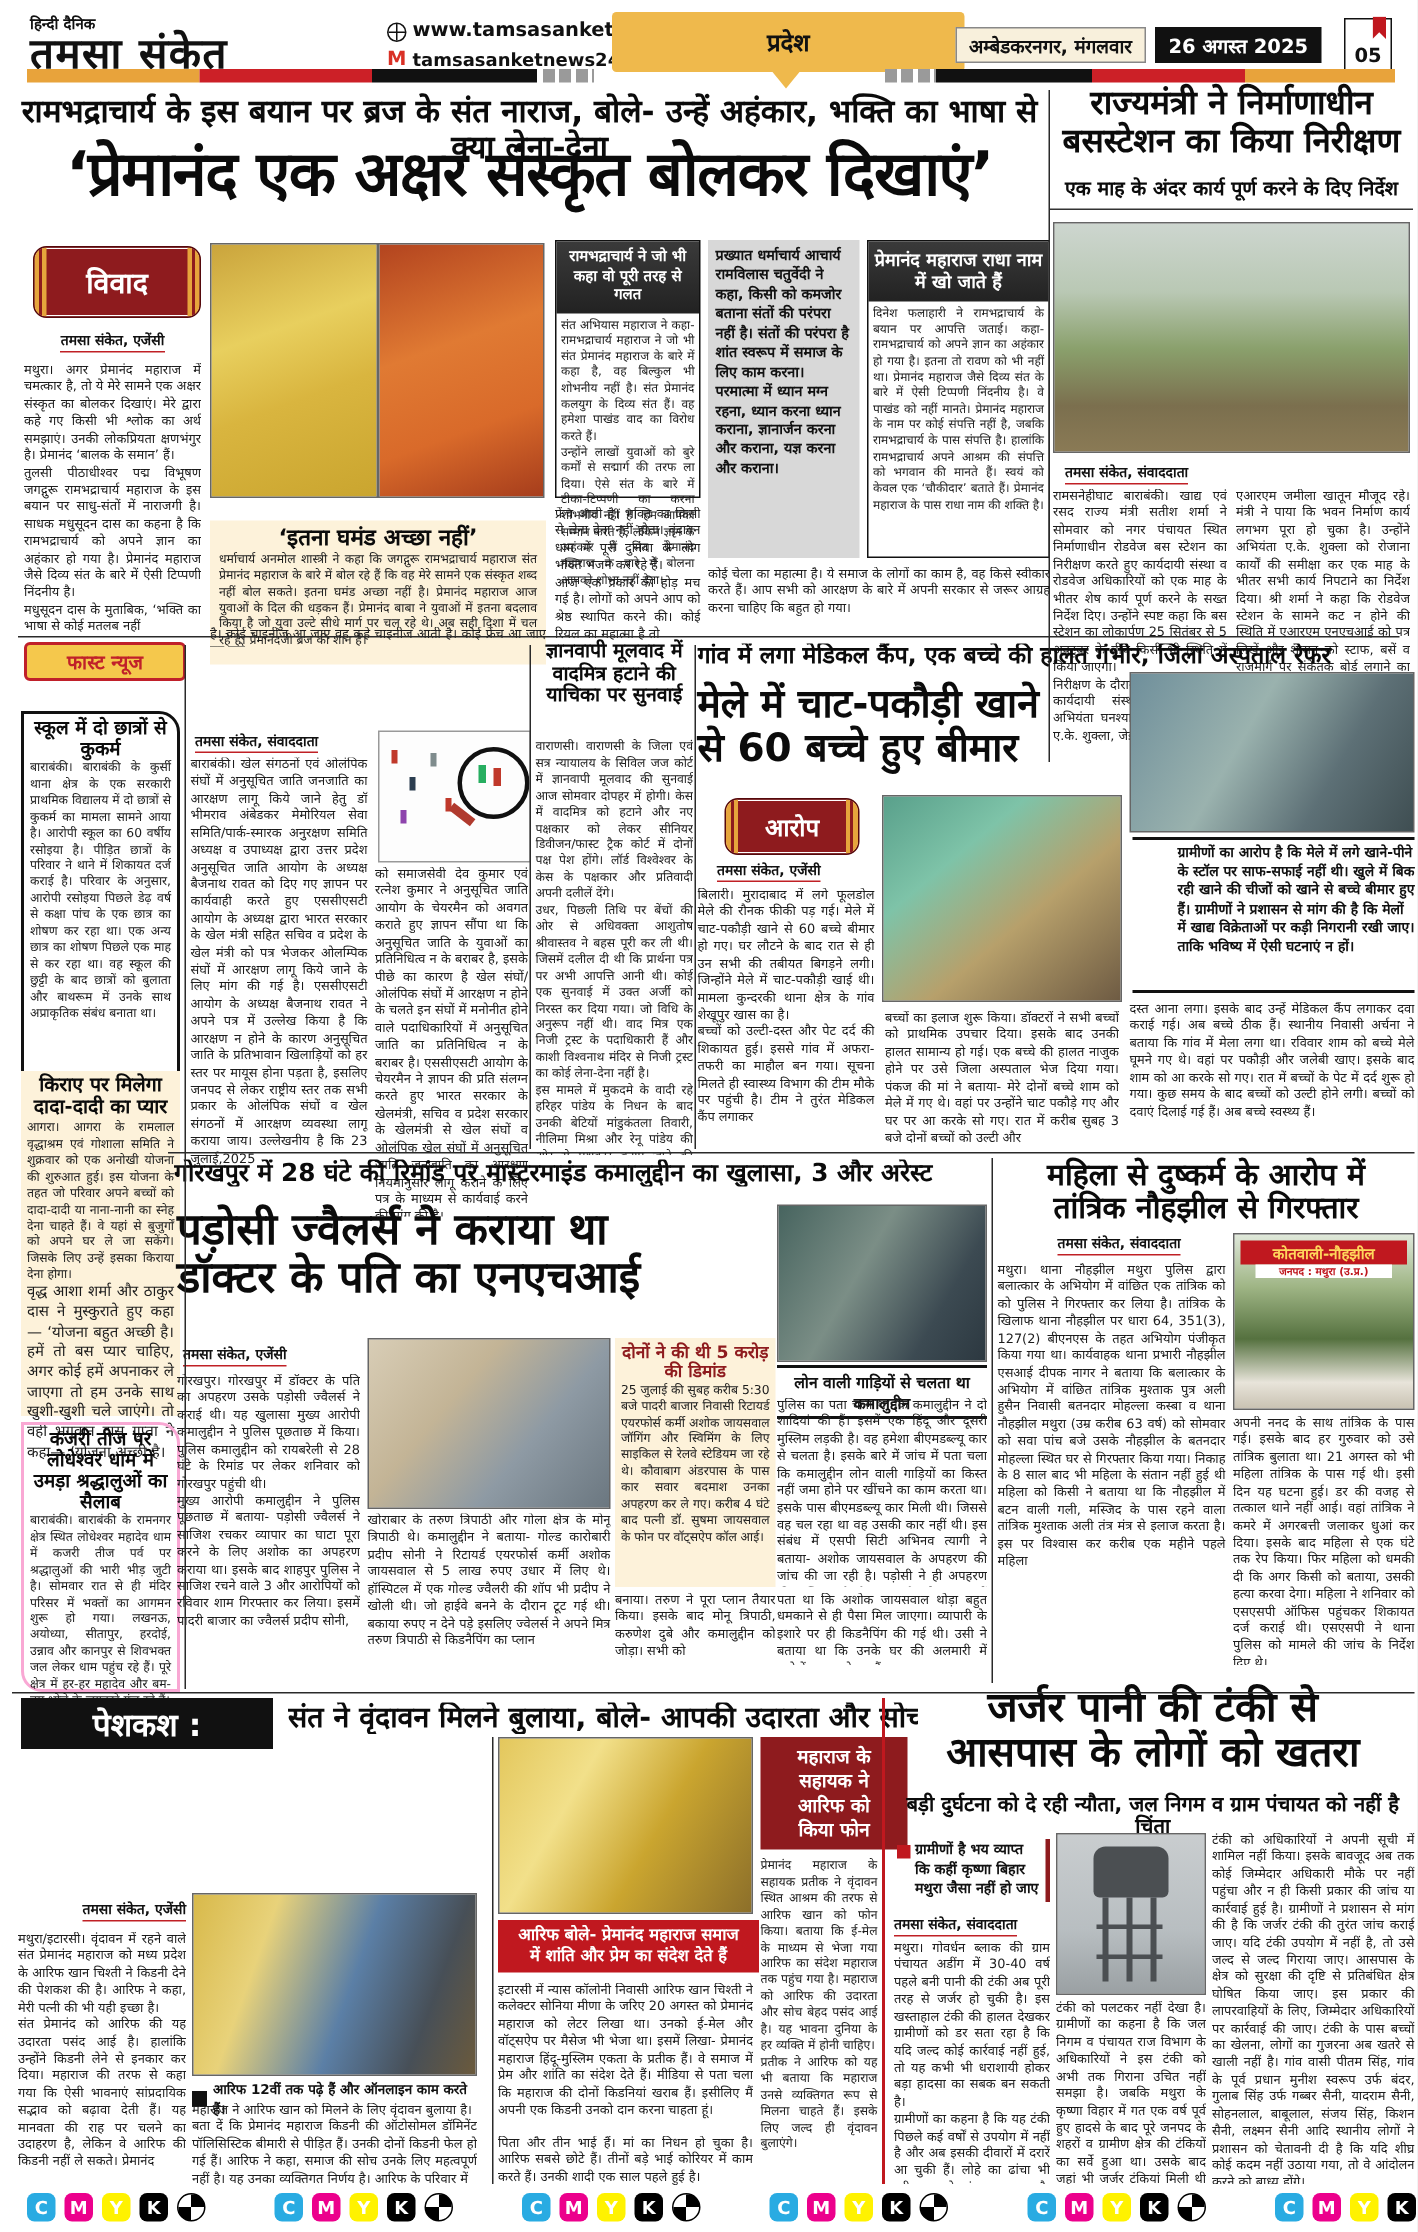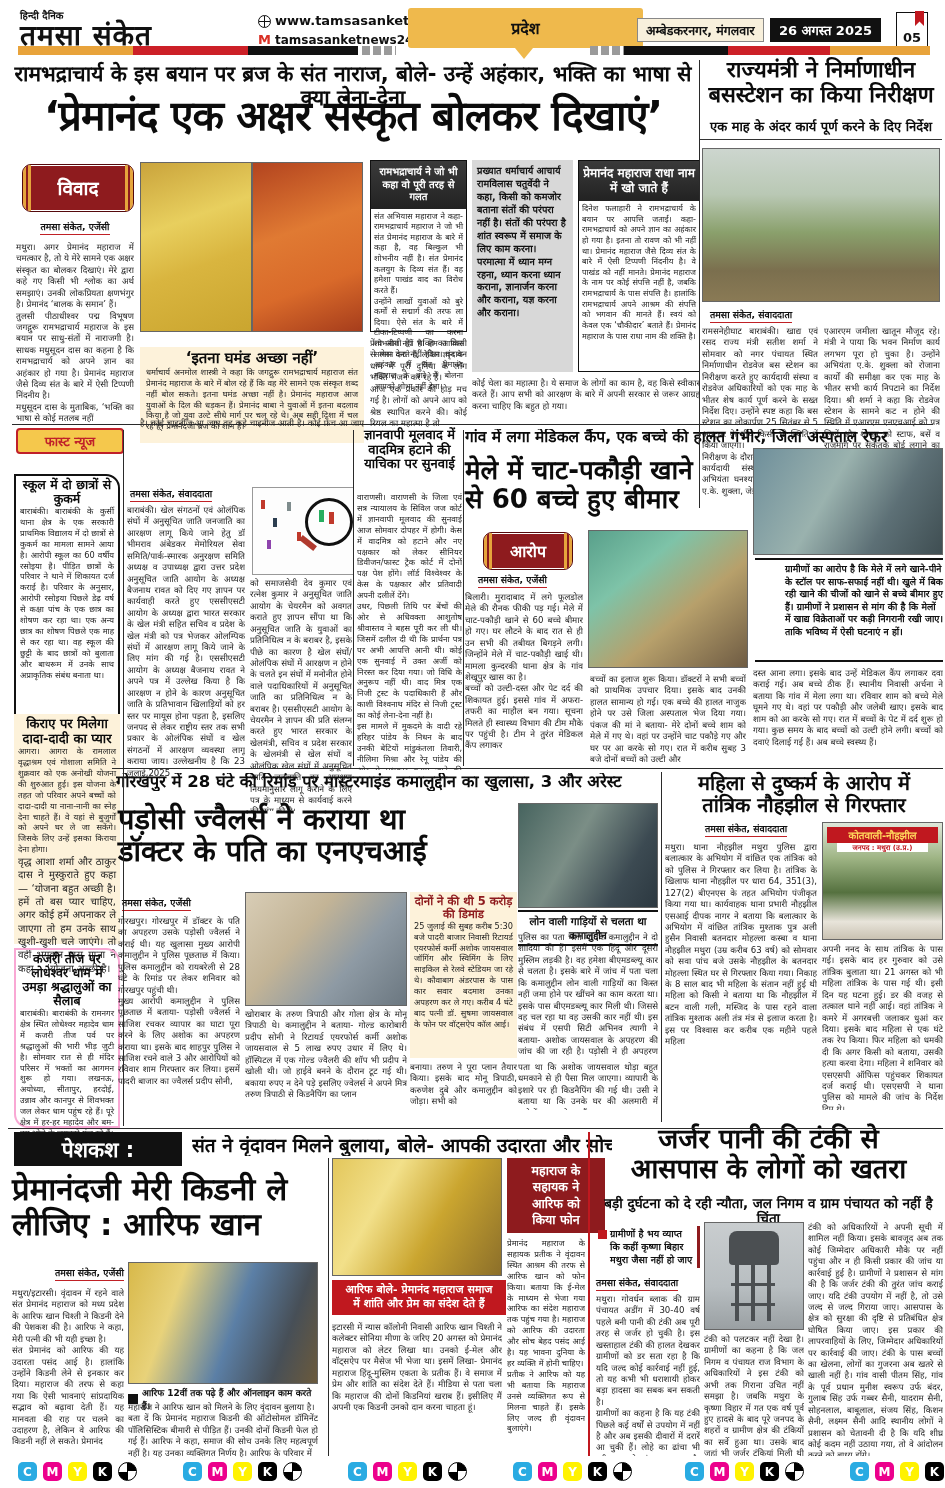--- a/index.html
+++ b/index.html
@@ -222,39 +222,38 @@
   <div class="photo" style="left:822px;top:822px;width:121px;height:118px;background:linear-gradient(#dfe8da 0%,#9fb585 30%,#55713f 60%,#e8e4da 85%,#c9c2b2 100%);">
     <div style="position:absolute;left:4px;top:4px;right:4px;background:#c0181f;color:#ffd65c;font-weight:700;font-size:10px;text-align:center;padding:1px 0;">कोतवाली-नौहझील</div>
     <div style="position:absolute;left:14px;top:20px;right:14px;background:#fff;color:#c0181f;font-weight:700;font-size:7px;text-align:center;">जनपद : मथुरा (उ.प्र.)</div>
   </div>
   <div class="abs bt" style="left:665px;top:842px;width:152px;height:268px;overflow:hidden;">मथुरा। थाना नौहझील मथुरा पुलिस द्वारा बलात्कार के अभियोग में वांछित एक तांत्रिक को को पुलिस ने गिरफ्तार कर लिया है। तांत्रिक के खिलाफ थाना नौहझील पर धारा 64, 351(3), 127(2) बीएनएस के तहत अभियोग पंजीकृत किया गया था। कार्यवाहक थाना प्रभारी नौहझील एसआई दीपक नागर ने बताया कि बलात्कार के अभियोग में वांछित तांत्रिक मुश्ताक पुत्र अली हुसैन निवासी बतनदार मोहल्ला कस्बा व थाना नौहझील मथुरा (उम्र करीब 63 वर्ष) को सोमवार को सवा पांच बजे उसके नौहझील के बतनदार मोहल्ला स्थित घर से गिरफ्तार किया गया। निकाह के 8 साल बाद भी महिला के संतान नहीं हुई थी महिला को किसी ने बताया था कि नौहझील में बटन वाली गली, मस्जिद के पास रहने वाला तांत्रिक मुश्ताक अली तंत्र मंत्र से इलाज करता है। इस पर विश्वास कर करीब एक महीने पहले महिला</div>
   <div class="abs bt" style="left:822px;top:944px;width:121px;height:166px;overflow:hidden;">अपनी ननद के साथ तांत्रिक के पास गई। इसके बाद हर गुरुवार को उसे तांत्रिक बुलाता था। 21 अगस्त को भी महिला तांत्रिक के पास गई थी। इसी दिन यह घटना हुई। डर की वजह से तत्काल थाने नहीं आई। वहां तांत्रिक ने कमरे में अगरबत्ती जलाकर धुआं कर दिया। इसके बाद महिला से एक घंटे तक रेप किया। फिर महिला को धमकी दी कि अगर किसी को बताया, उसकी हत्या करवा देगा। महिला ने शनिवार को एसएसपी ऑफिस पहुंचकर शिकायत दर्ज कराई थी। एसएसपी ने थाना पुलिस को मामले की जांच के निर्देश दिए थे।</div>
 
   <div class="abs" style="left:14px;top:1132px;width:168px;background:#111;color:#fff;font-weight:800;font-size:21px;text-align:center;padding:3px 0;">पेशकश :</div>
   <div class="abs hl" style="left:192px;top:1135px;width:420px;font-size:19px;white-space:nowrap;overflow:hidden;">संत ने वृंदावन मिलने बुलाया, बोले- आपकी उदारता और सोच पसंद आई</div>
 
-  <div class="abs hl pre" style="left:12px;top:1172px;width:316px;font-size:31px;">प्रेमानंदजी मेरी किडनी ले
-लीजिए : आरिफ खान</div>
   <div class="abs byl" style="left:55px;top:1266px;">
     <span class="u">तमसा संकेत, एजेंसी</span>
   </div>
   <div class="abs bt" style="left:12px;top:1288px;width:112px;height:168px;overflow:hidden;">मथुरा/इटारसी। वृंदावन में रहने वाले संत प्रेमानंद महाराज को मध्य प्रदेश के आरिफ खान चिश्ती ने किडनी देने की पेशकश की है। आरिफ ने कहा, मेरी पत्नी की भी यही इच्छा है।
 संत प्रेमानंद को आरिफ की यह उदारता पसंद आई है। हालांकि उन्होंने किडनी लेने से इनकार कर दिया। महाराज की तरफ से कहा गया कि ऐसी भावनाएं सांप्रदायिक सद्भाव को बढ़ावा देती हैं। यह मानवता की राह पर चलने का उदाहरण है, लेकिन वे आरिफ की किडनी नहीं ले सकते। प्रेमानंद</div>
   <div class="photo" style="left:128px;top:1262px;width:190px;height:122px;background:linear-gradient(110deg,#d8b94a 0%,#e8d27a 25%,#5b7fa6 55%,#474f57 80%,#6b5a3c 100%);"></div>
   <div class="abs" style="left:128px;top:1386px;width:190px;font-weight:700;font-size:9px;display:flex;gap:4px;align-items:center;">
     <span style="width:10px;height:10px;background:#111;display:inline-block;flex:none;"></span>
     <span>आरिफ 12वीं तक पढ़े हैं और ऑनलाइन काम करते हैं।</span>
   </div>
   <div class="abs bt" style="left:128px;top:1402px;width:190px;height:56px;overflow:hidden;">महाराज ने आरिफ खान को मिलने के लिए वृंदावन बुलाया है।
 बता दें कि प्रेमानंद महाराज किडनी की ऑटोसोमल डॉमिनेंट पॉलिसिस्टिक बीमारी से पीड़ित हैं। उनकी दोनों किडनी फेल हो गई हैं। आरिफ ने कहा, समाज की सोच उनके लिए महत्वपूर्ण नहीं है। यह उनका व्यक्तिगत निर्णय है। आरिफ के परिवार में</div>
 
   <div class="photo" style="left:332px;top:1158px;width:170px;height:118px;background:linear-gradient(120deg,#e3c75c 0%,#f2e08a 30%,#caa52f 60%,#8c6f2a 100%);"></div>
   <div class="abs redcap pre" style="left:332px;top:1280px;width:170px;font-size:11px;padding:3px 2px;">आरिफ बोले- प्रेमानंद महाराज समाज
 में शांति और प्रेम का संदेश देते हैं</div>
   <div class="abs bt" style="left:332px;top:1322px;width:170px;height:100px;overflow:hidden;">इटारसी में न्यास कॉलोनी निवासी आरिफ खान चिश्ती ने कलेक्टर सोनिया मीणा के जरिए 20 अगस्त को प्रेमानंद महाराज को लेटर लिखा था। उनको ई-मेल और वॉट्सऐप पर मैसेज भी भेजा था। इसमें लिखा- प्रेमानंद महाराज हिंदू-मुस्लिम एकता के प्रतीक हैं। वे समाज में प्रेम और शांति का संदेश देते हैं। मीडिया से पता चला कि महाराज की दोनों किडनियां खराब हैं। इसीलिए मैं अपनी एक किडनी उनको दान करना चाहता हूं।</div>
+  <div class="abs bt" style="left:332px;top:1424px;width:170px;height:34px;overflow:hidden;">पिता और तीन भाई हैं। मां का निधन हो चुका है। आरिफ सबसे छोटे हैं। तीनों बड़े भाई कोरियर में काम करते हैं। उनकी शादी एक साल पहले हुई है।</div>
 
   <div class="abs" style="left:507px;top:1158px;width:78px;background:#8e1b1e;color:#fff;font-weight:700;font-size:12.5px;text-align:center;padding:5px 10px;white-space:pre-line;line-height:1.3;">महाराज के
 सहायक ने
 आरिफ को
 किया फोन</div>
   <div class="abs bt" style="left:507px;top:1238px;width:78px;height:220px;overflow:hidden;font-size:8.2px;">प्रेमानंद महाराज के सहायक प्रतीक ने वृंदावन स्थित आश्रम की तरफ से आरिफ खान को फोन किया। बताया कि ई-मेल के माध्यम से भेजा गया आरिफ का संदेश महाराज तक पहुंच गया है। महाराज को आरिफ की उदारता और सोच बेहद पसंद आई है। यह भावना दुनिया के हर व्यक्ति में होनी चाहिए।
 प्रतीक ने आरिफ को यह भी बताया कि महाराज उनसे व्यक्तिगत रूप से मिलना चाहते हैं। इसके लिए जल्द ही वृंदावन बुलाएंगे।</div>
 
   <div class="abs hl center pre" style="left:592px;top:1124px;width:353px;font-size:27px;">जर्जर पानी की टंकी से
 आसपास के लोगों को खतरा</div>

